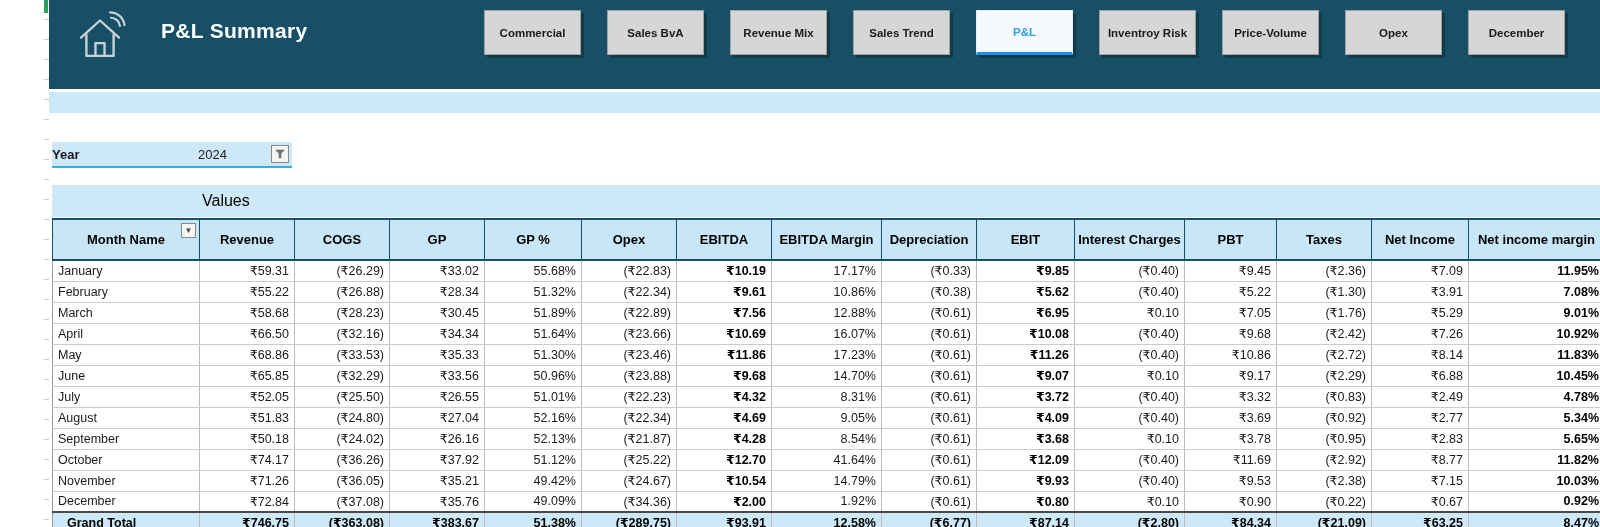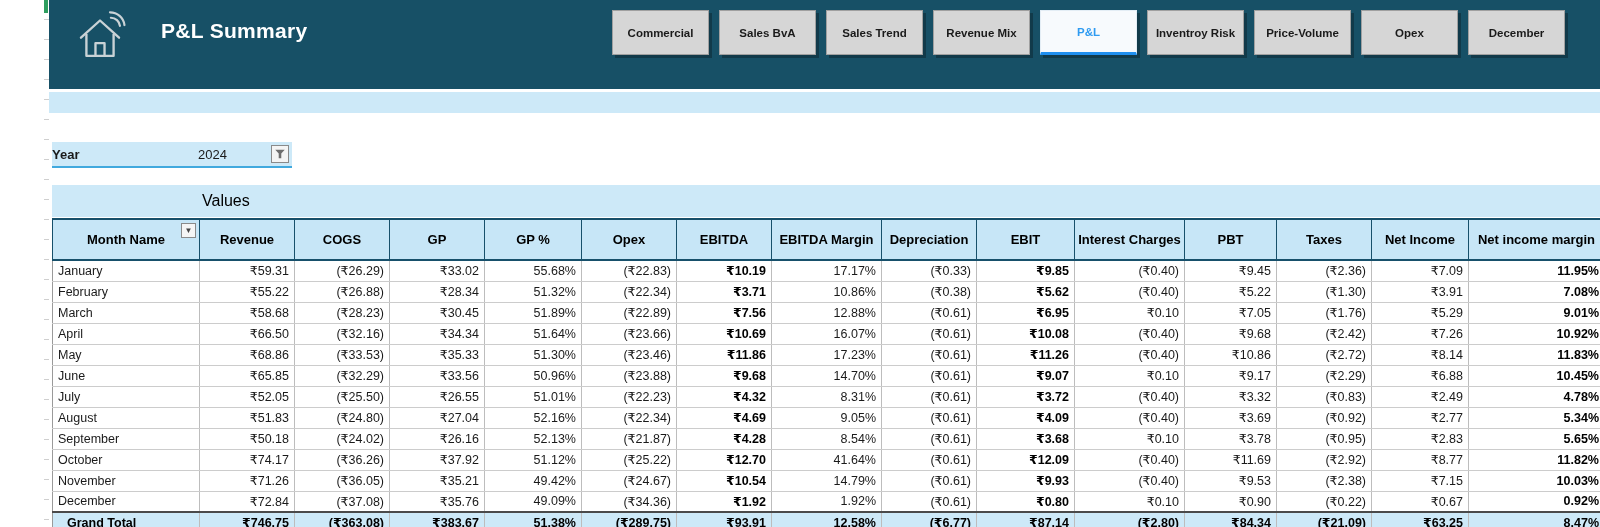--- a/index.html
+++ b/index.html
@@ -9,21 +9,21 @@
   
   .gutter { position:absolute; left:0; top:0; width:5px; height:100%;
     background:repeating-linear-gradient(to bottom,#ffffff 0 19px,#cfcfcf 19px 20px); }
   .green-notch { position:absolute; left:0; top:0; width:4px; height:13px; background:#2f9e5f; }
 
   
   .topbar { position:absolute; left:5px; top:0; width:1588px; height:89px; background:#175066; }
   .home-ic { position:absolute; left:22px; top:6px; }
   .title { position:absolute; left:112px; top:19px; font-size:21px; font-weight:bold; color:#ffffff; letter-spacing:.3px; }
 
-  .nav { position:absolute; right:72px; top:10px; display:flex; gap:10px; }
+  .nav { position:absolute; right:72px; top:10px; display:flex; gap:26px; }
   .nav-btn { width:97px; height:45px; display:flex; align-items:center; justify-content:center;
     background:#d6d6d6; border:1px solid #a0a0a0; box-shadow:3px 3px 0 rgba(10,30,40,.45);
     font-size:11.5px; font-weight:600; color:#1a1a1a; cursor:pointer; text-align:center; }
   .nav-btn.active { background:#f7fafd; color:#2f9bf1; border:1px solid #e3edf5; border-bottom:3px solid #1f8fef; }
 
   .blue-band { position:absolute; left:5px; top:92px; width:1588px; height:21px; background:#cde9f8; }
 
   
   .slicer { position:absolute; left:8px; top:142px; width:240px; height:26px; background:#cde9f8;
     border-bottom:2px solid #41a9de; display:flex; align-items:center; font-size:13px; color:#1a1a1a; }
@@ -62,22 +62,22 @@
       <path d="M11 35 L32 16 L53 35" stroke="#c9d2d6" stroke-width="2.6" stroke-linejoin="round" stroke-linecap="round"></path>
       <path d="M17 31 V55 H47 V31" stroke="#c9d2d6" stroke-width="2.6" stroke-linejoin="round"></path>
       <path d="M27 55 V41 H37 V55" stroke="#c9d2d6" stroke-width="2.6" stroke-linejoin="round"></path>
       <path d="M44 13 a10 10 0 0 1 10 9" stroke="#c9d2d6" stroke-width="2.4" stroke-linecap="round"></path>
       <path d="M43 7 a16 16 0 0 1 16 14" stroke="#c9d2d6" stroke-width="2.4" stroke-linecap="round"></path>
     </svg>
     <div class="title">P&amp;L Summary</div>
     <div class="nav">
         <div class="nav-btn">Commercial</div>
         <div class="nav-btn">Sales BvA</div>
+        <div class="nav-btn">Revenue Mix</div>
         <div class="nav-btn">Sales Trend</div>
-        <div class="nav-btn">Revenue Mix</div>
         <div class="nav-btn active">P&amp;L</div>
         <div class="nav-btn">Inventroy Risk</div>
         <div class="nav-btn">Price-Volume</div>
         <div class="nav-btn">Opex</div>
         <div class="nav-btn">December</div>
       </div>
   </div>
 
   <div class="blue-band"></div>
 
@@ -148,21 +148,21 @@
             <td>₹7.09</td>
             <td class="bold">11.95%</td>
           </tr>
           <tr>
             <td>February</td>
             <td>₹55.22</td>
             <td>(₹26.88)</td>
             <td>₹28.34</td>
             <td>51.32%</td>
             <td>(₹22.34)</td>
-            <td class="bold">₹3.71</td>
+            <td class="bold">₹9.61</td>
             <td>10.86%</td>
             <td>(₹0.38)</td>
             <td class="bold">₹5.62</td>
             <td>(₹0.40)</td>
             <td>₹5.22</td>
             <td>(₹1.30)</td>
             <td>₹3.91</td>
             <td class="bold">7.08%</td>
           </tr>
           <tr>
@@ -318,21 +318,21 @@
             <td>₹7.15</td>
             <td class="bold">10.03%</td>
           </tr>
           <tr>
             <td>December</td>
             <td>₹72.84</td>
             <td>(₹37.08)</td>
             <td>₹35.76</td>
             <td>49.09%</td>
             <td>(₹34.36)</td>
-            <td class="bold">₹1.92</td>
+            <td class="bold">₹2.00</td>
             <td>1.92%</td>
             <td>(₹0.61)</td>
             <td class="bold">₹0.80</td>
             <td>₹0.10</td>
             <td>₹0.90</td>
             <td>(₹0.22)</td>
             <td>₹0.67</td>
             <td class="bold">0.92%</td>
           </tr>
           <tr class="total">

